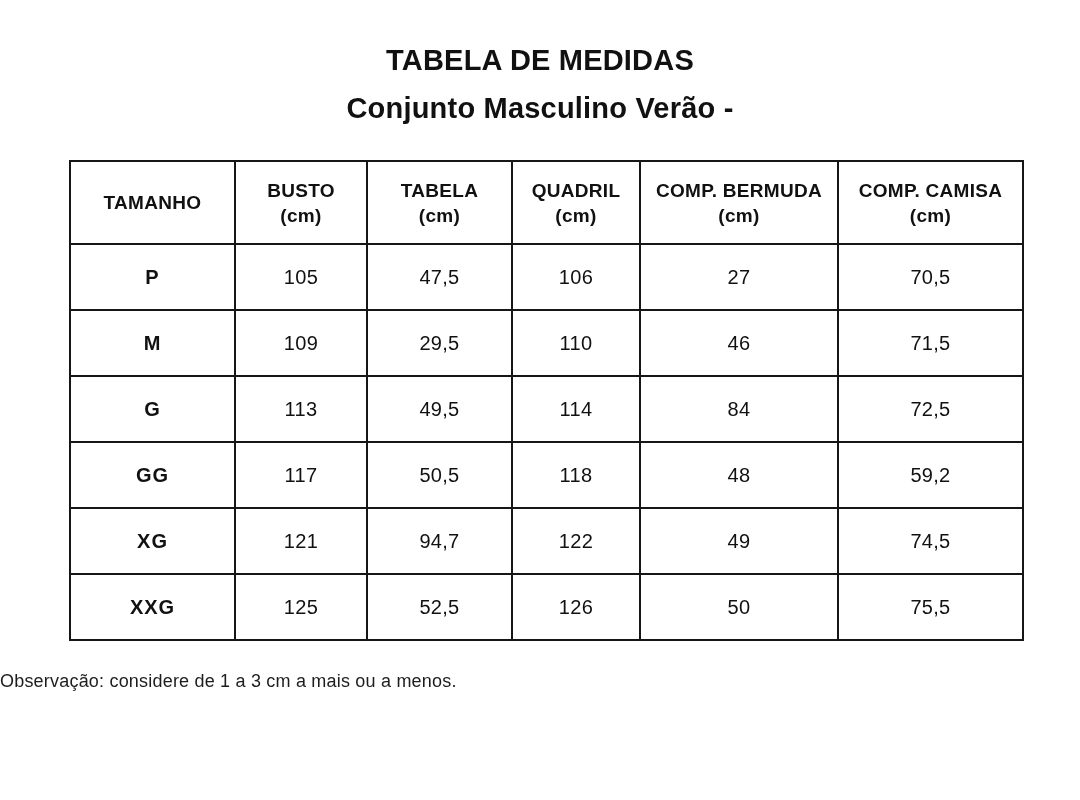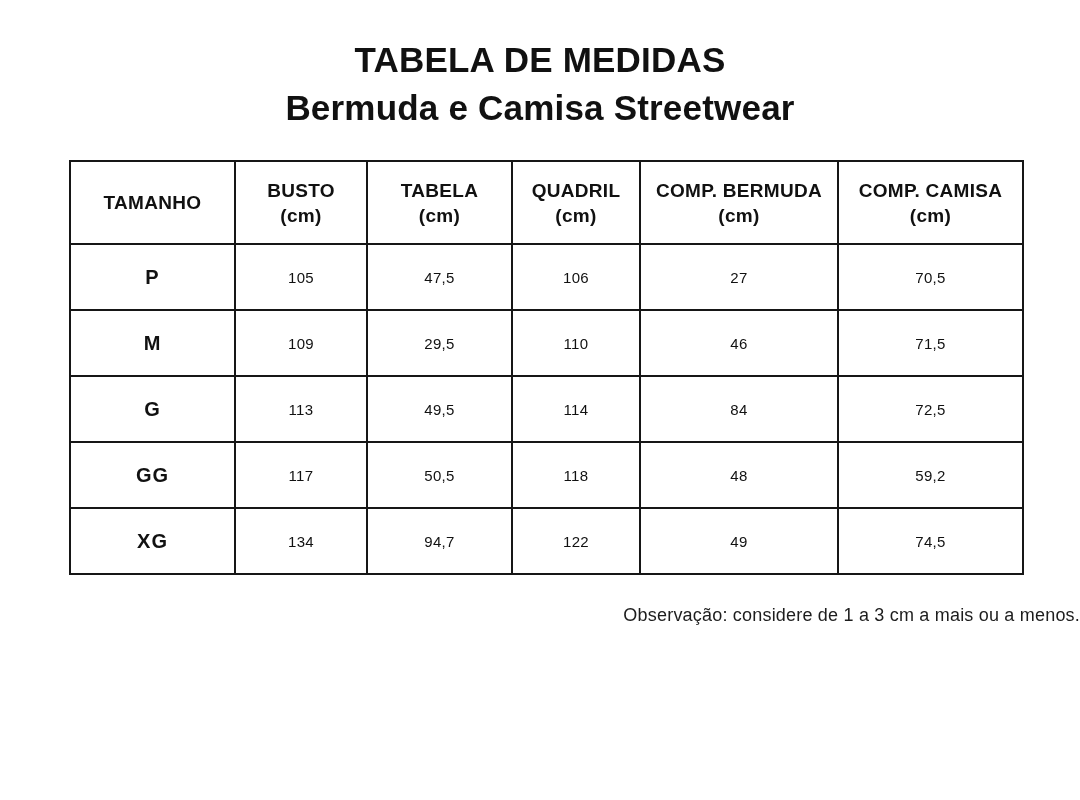--- a/index.html
+++ b/index.html
@@ -11,21 +11,21 @@
     font-family: "Liberation Sans", "DejaVu Sans", sans-serif;
     color: #111111;
     overflow: hidden;
   }
   .page { width: 1080px; height: 800px; position: relative; }
 
   .title {
     margin-top: 36px;
     text-align: center;
     font-weight: 800;
-    font-size: 35px;
+    font-size: 29px;
     line-height: 48px;
     letter-spacing: 0.2px;
     color: #111111;
   }
 
   table.size-table {
     border-collapse: collapse;
     table-layout: fixed;
     margin: 28px 0 0 69px;
     padding-left: 8px;
@@ -46,42 +46,42 @@
   .h-label, .h-unit { display: block; line-height: 25px; }
   .h-unit:empty { display: none; }
 
   .size-table tbody tr { height: 66px; }
   td.size-cell {
     font-weight: 800;
     font-size: 20px;
     letter-spacing: 1px;
   }
   td.value-cell {
-    font-size: 15px;
+    font-size: 20px;
     font-weight: 400;
     letter-spacing: 0.3px;
     margin-left: 24px;
   }
 
   .note {
     margin-top: 30px;
-    text-align: right;
+    text-align: left;
     font-size: 18px;
     letter-spacing: 0.2px;
     color: #1d1d1d;
   }
 </style>
 </head>
 <body>
 
 <div class="page">
 
   <header class="title">
     <div class="title-line">TABELA DE MEDIDAS</div>
-    <div class="title-line">Bermuda e Camisa Streetwear</div>
+    <div class="title-line">Conjunto Masculino Verão -</div>
   </header>
 
   <table class="size-table">
     <colgroup>
       <col style="width:165px">
       <col style="width:132px">
       <col style="width:145px">
       <col style="width:128px">
       <col style="width:198px">
       <col style="width:185px">
@@ -142,24 +142,32 @@
         <tr>
           <td class="size-cell">GG</td>
           <td class="value-cell">117</td>
           <td class="value-cell">50,5</td>
           <td class="value-cell">118</td>
           <td class="value-cell">48</td>
           <td class="value-cell">59,2</td>
         </tr>
         <tr>
           <td class="size-cell">XG</td>
-          <td class="value-cell">134</td>
+          <td class="value-cell">121</td>
           <td class="value-cell">94,7</td>
           <td class="value-cell">122</td>
           <td class="value-cell">49</td>
           <td class="value-cell">74,5</td>
+        </tr>
+        <tr>
+          <td class="size-cell">XXG</td>
+          <td class="value-cell">125</td>
+          <td class="value-cell">52,5</td>
+          <td class="value-cell">126</td>
+          <td class="value-cell">50</td>
+          <td class="value-cell">75,5</td>
         </tr>
       </tbody>
   </table>
 
   <p class="note">Observação: considere de 1 a 3 cm a mais ou a menos.</p>
 
 </div>
 
 </body></html>

